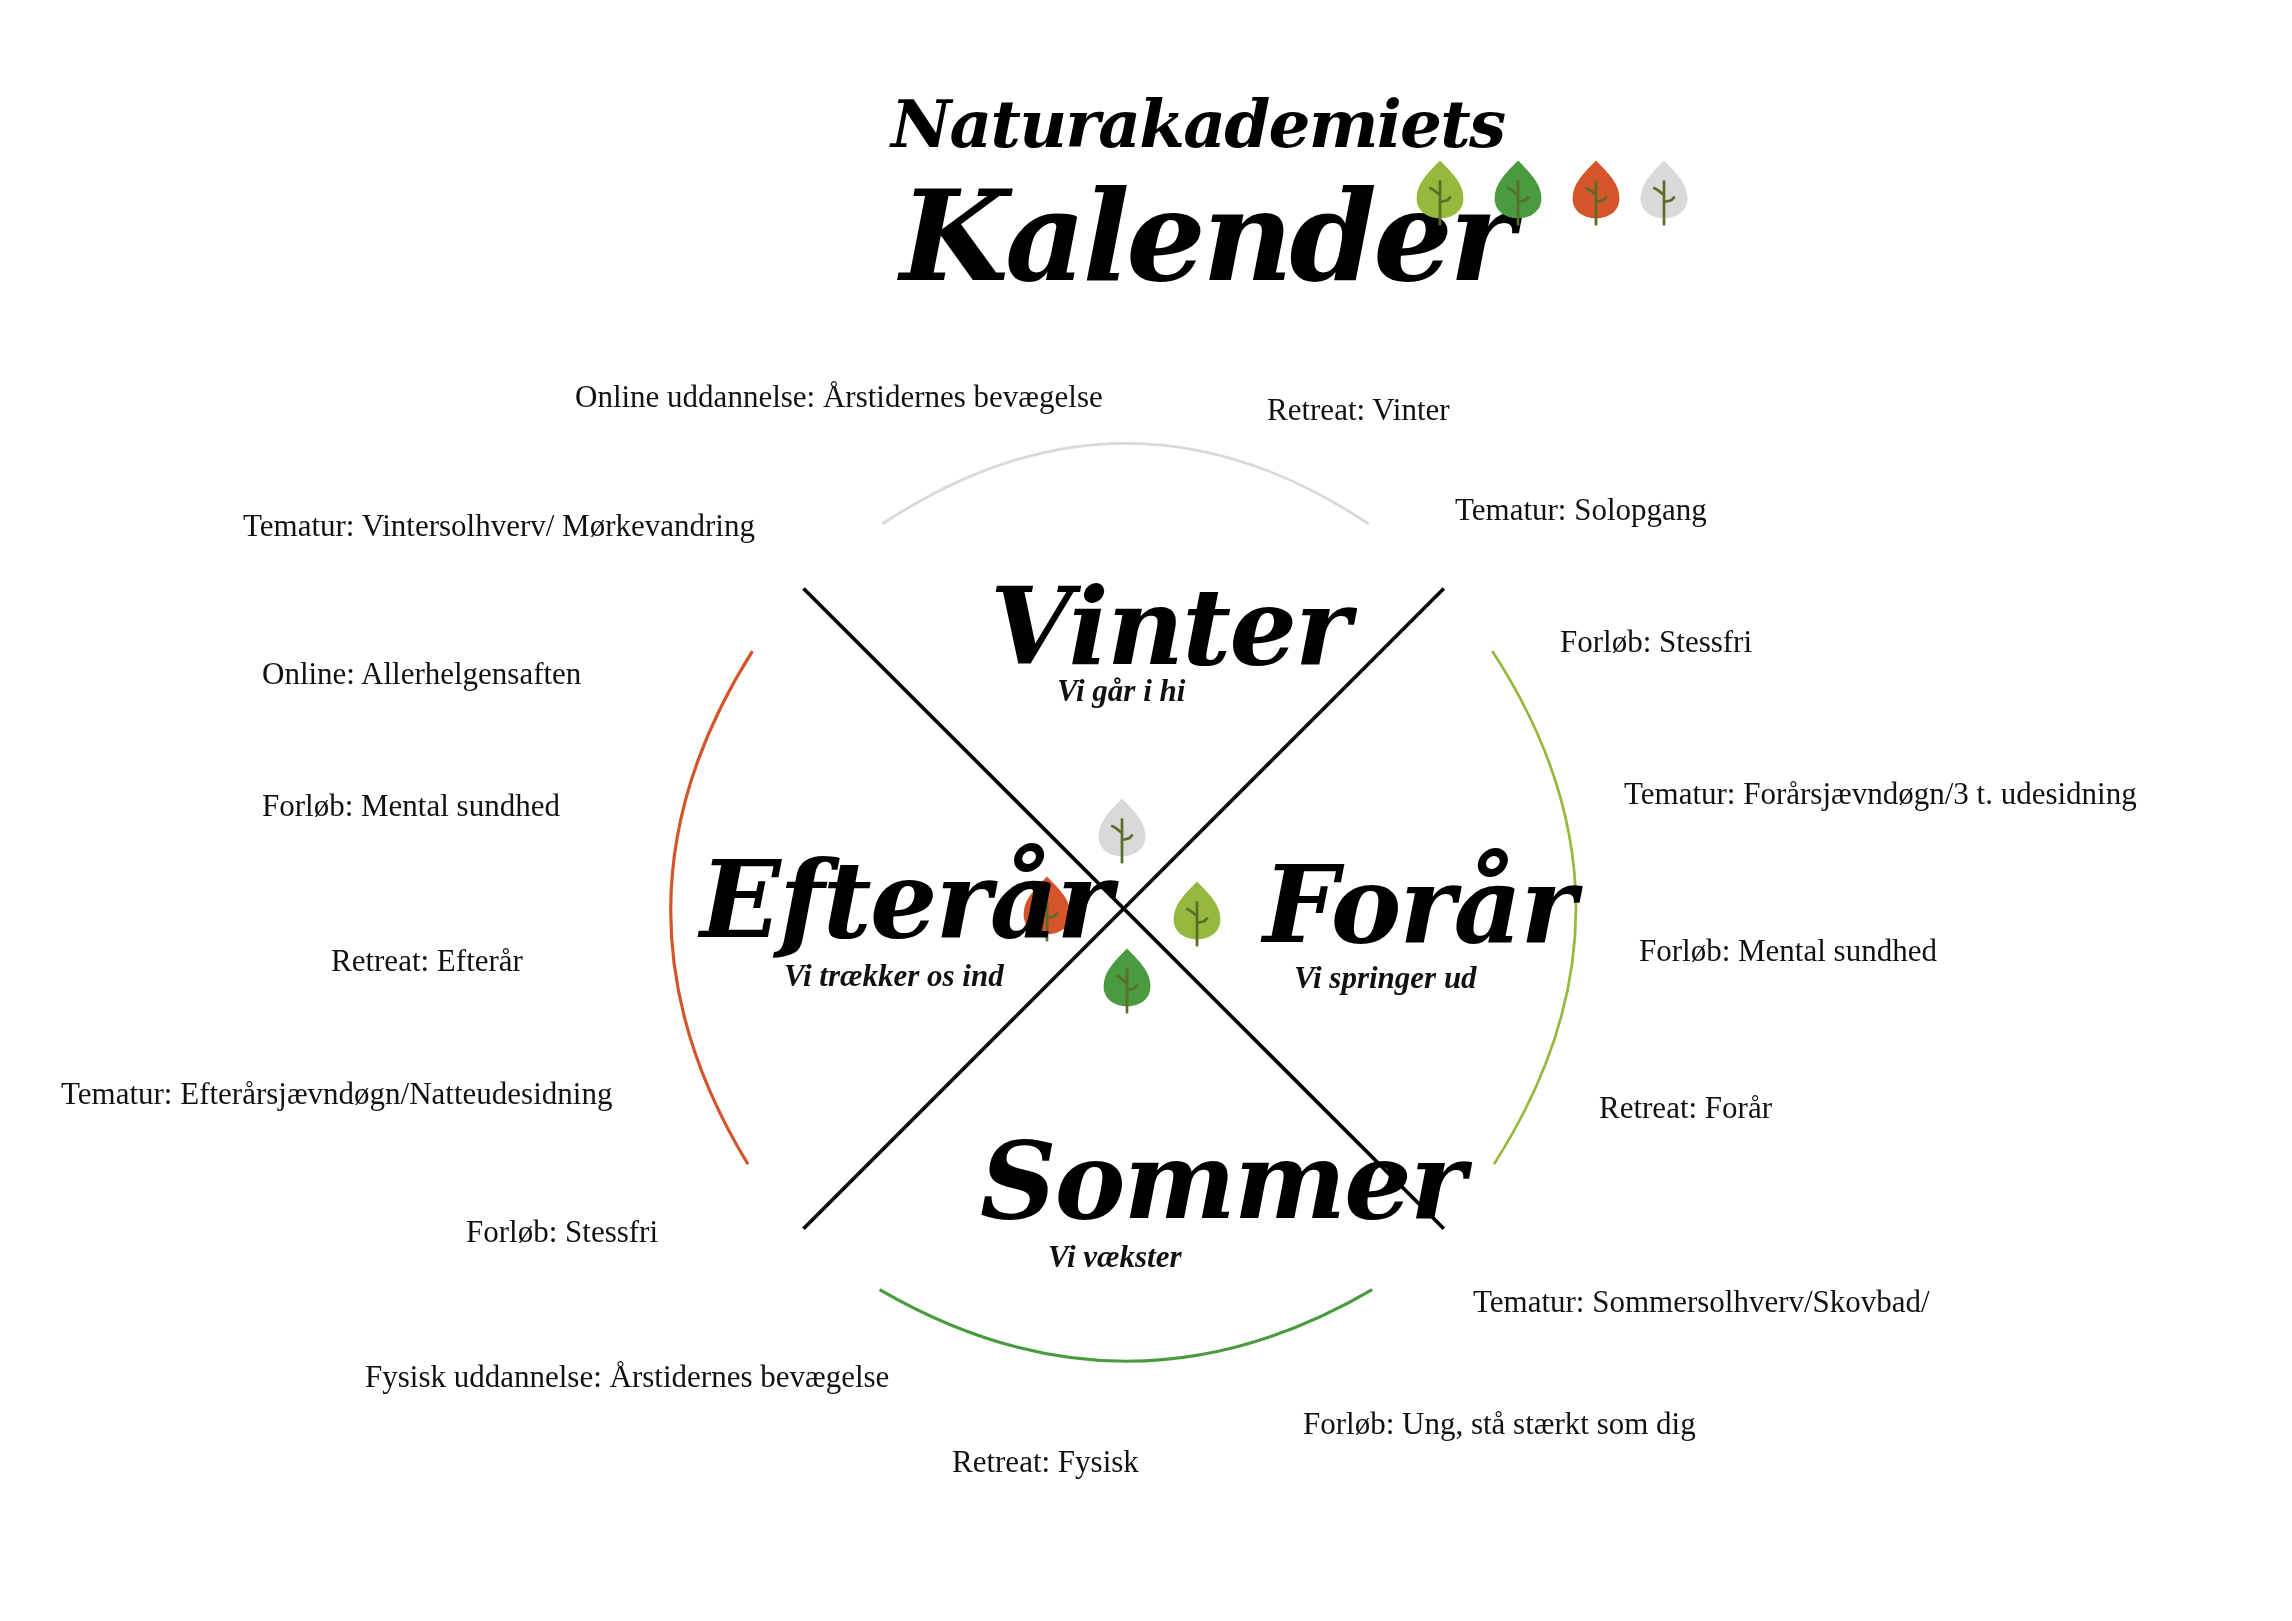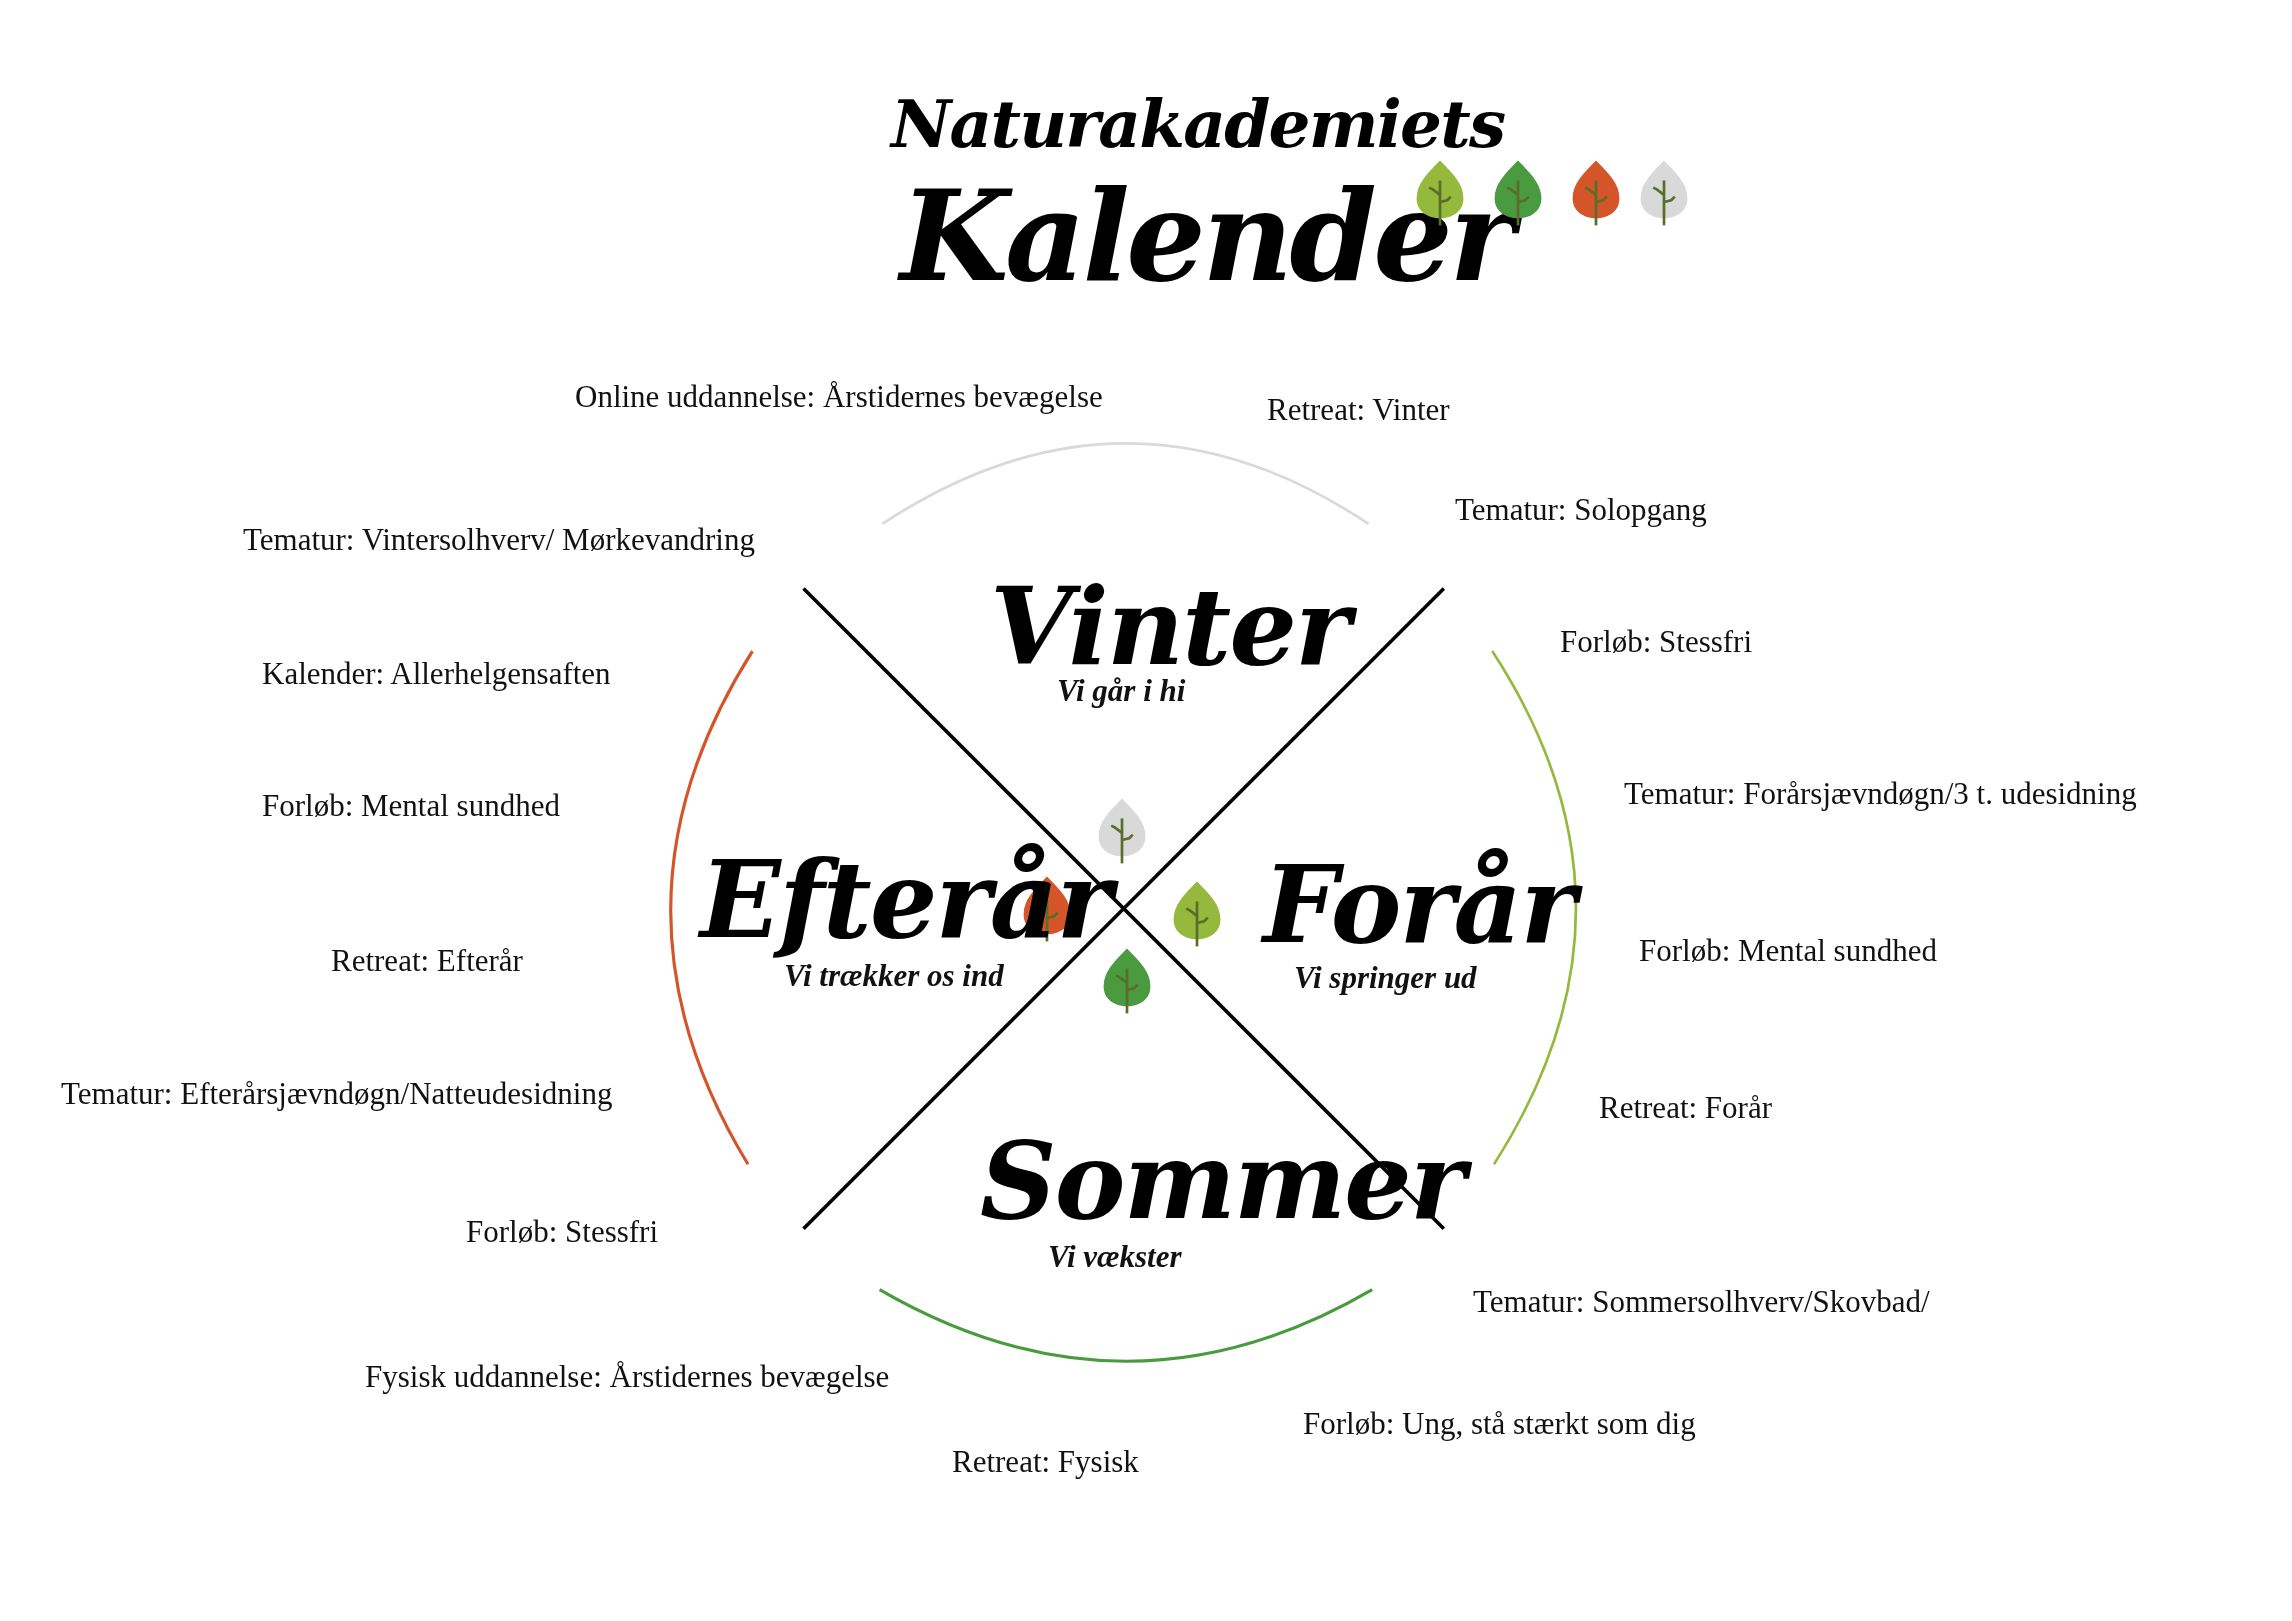--- a/index.html
+++ b/index.html
@@ -102,22 +102,22 @@
 <div class="abs script" style="left:700px; top:837px; font-size:106px;">Efterår</div>
 <div class="abs motto" style="left:784px; top:958px;">Vi trækker os ind</div>
 
 <div class="abs script" style="left:1263px; top:842px; font-size:106px;text-align:center;">Forår</div>
 <div class="abs motto" style="left:1294px; top:960px;">Vi springer ud</div>
 
 <div class="abs script" style="left:945px; top:1118px; font-size:106px;margin-left:35px;">Sommer</div>
 <div class="abs motto" style="left:1048px; top:1239px;">Vi vækster</div>
 
 <div class="abs serif" style="left:575px; top:379px;">Online uddannelse: Årstidernes bevægelse</div>
-<div class="abs serif" style="left:243px; top:508px;margin-top:14px;">Tematur: Vintersolhverv/ Mørkevandring</div>
-<div class="abs serif" style="left:262px; top:656px;">Kalender: Allerhelgensaften</div>
+<div class="abs serif" style="left:243px; top:508px;">Tematur: Vintersolhverv/ Mørkevandring</div>
+<div class="abs serif" style="left:262px; top:656px;">Online: Allerhelgensaften</div>
 <div class="abs serif" style="left:262px; top:788px;">Forløb: Mental sundhed</div>
 <div class="abs serif" style="left:331px; top:943px;">Retreat: Efterår</div>
 <div class="abs serif" style="left:61px; top:1076px;">Tematur: Efterårsjævndøgn/Natteudesidning</div>
 <div class="abs serif" style="left:466px; top:1214px;">Forløb: Stessfri</div>
 <div class="abs serif" style="left:365px; top:1359px;">Fysisk uddannelse: Årstidernes bevægelse</div>
 <div class="abs serif" style="left:952px; top:1444px;">Retreat: Fysisk</div>
 
 <div class="abs serif" style="left:1267px; top:392px;">Retreat: Vinter</div>
 <div class="abs serif" style="left:1455px; top:492px;text-align:right;">Tematur: Solopgang</div>
 <div class="abs serif" style="left:1560px; top:624px;">Forløb: Stessfri</div>

